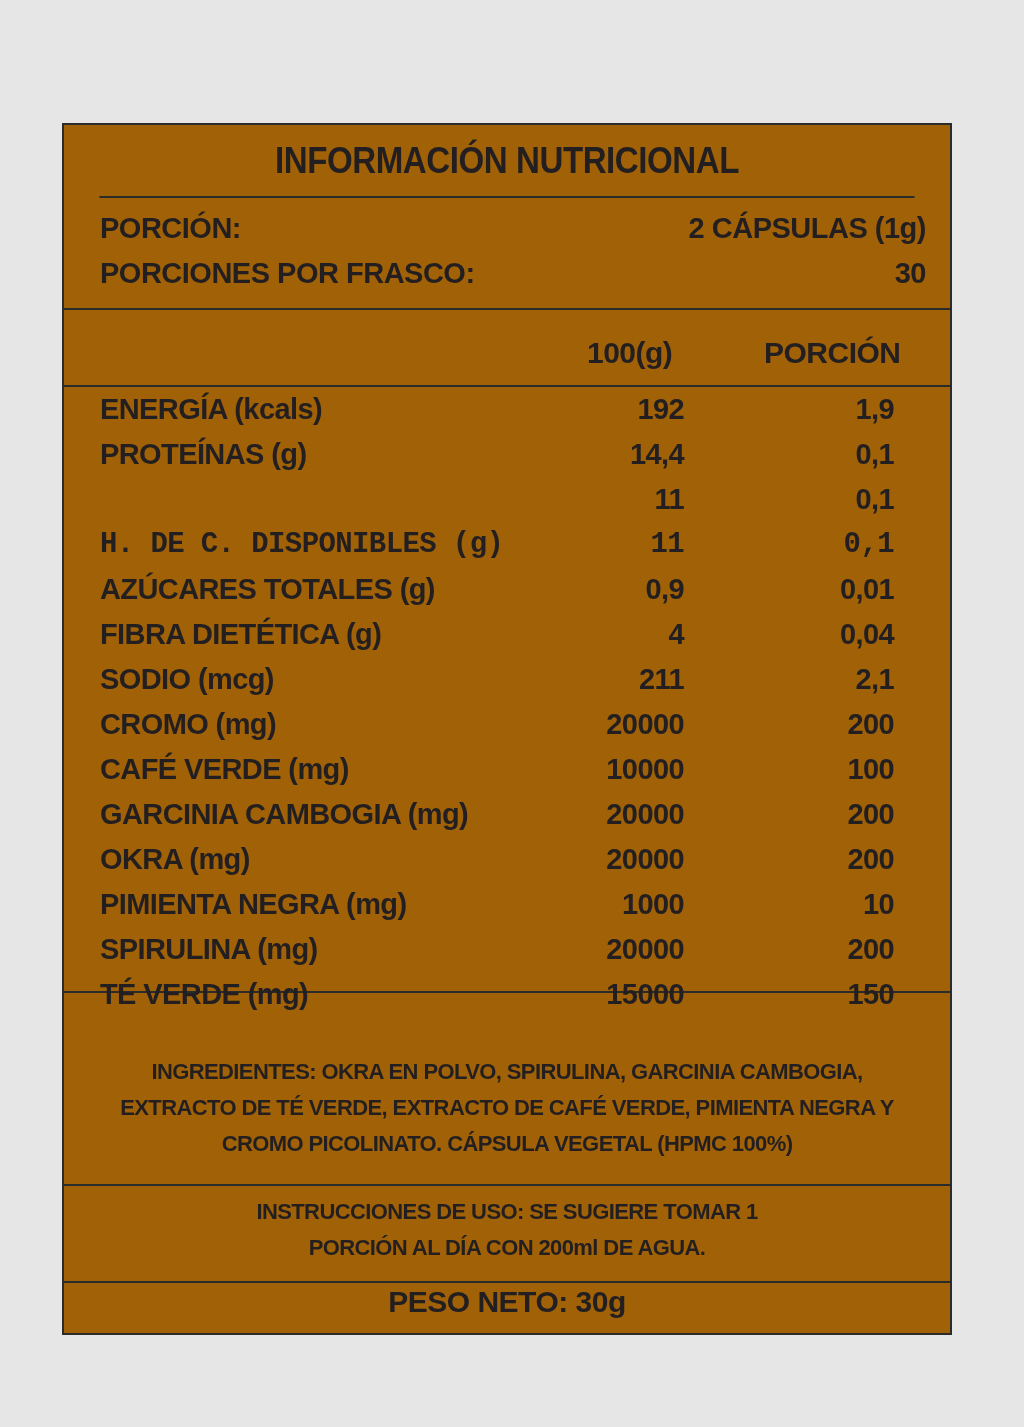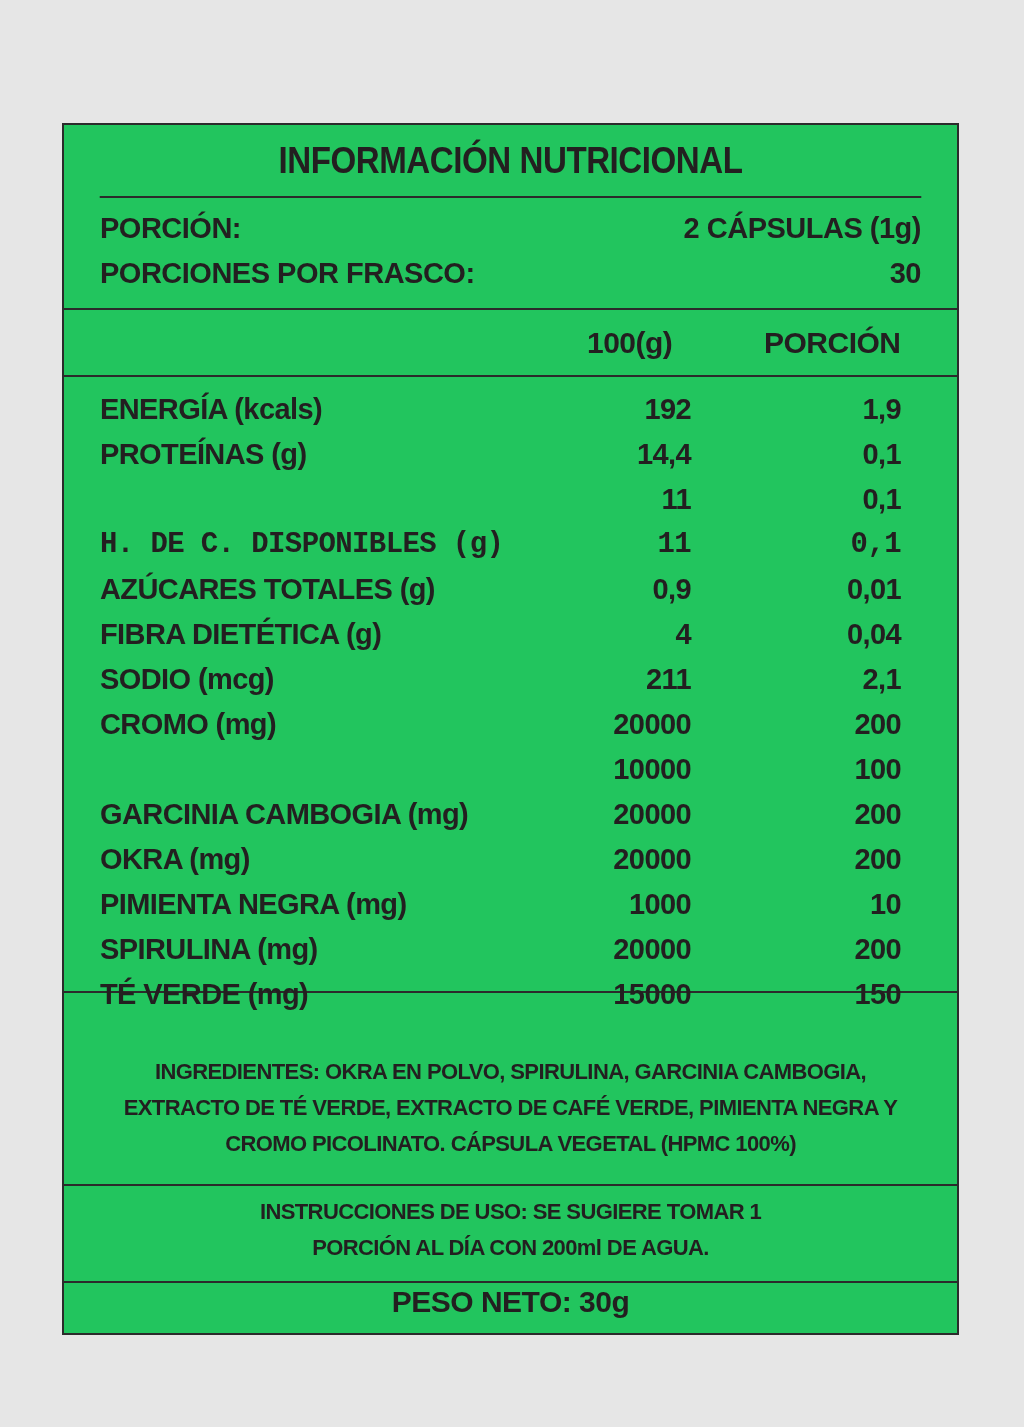--- a/index.html
+++ b/index.html
@@ -8,41 +8,40 @@
     background:#e6e6e6;
     position:relative;
     font-family:"Liberation Sans", "DejaVu Sans", sans-serif;
     color:#231f20;
   }
   .label-box {
     position:absolute;
     left:62px; top:123px;
     width:886px; height:1208px;
     border:2px solid #2b2b2b;
-    background:#22c55e;
-    padding-left:7px;
+    background:#a16207;
   }
   .section {
     position:absolute; left:0; right:0;
     border-bottom:2px solid #2b2b2b;
     box-sizing:border-box;
   }
   .title {
     top:0; height:73px;
     display:flex; align-items:center; justify-content:center;
     font-weight:bold; font-size:36px; letter-spacing:-0.5px;
     transform:scaleX(0.92);
   }
   .serving { top:73px; height:112px; }
   .serving .row {
-    position:absolute; left:36px; right:36px;
+    position:absolute; left:36px; right:24px;
     display:flex; justify-content:space-between;
     font-weight:bold; font-size:29px; letter-spacing:-0.5px;text-align:center;
   }
-  .colhead { top:185px; height:67px; }
+  .colhead { top:195px; height:67px; }
   .colhead span {
     position:absolute; top:16px;
     font-weight:bold; font-size:30px; letter-spacing:-0.5px;
   }
   .nutrients { top:252px; height:616px; }
   .nrow {
     position:absolute; left:36px; right:56px; height:45px;
     font-weight:bold; font-size:29px; letter-spacing:-0.6px;
   }
   .nrow .name { position:absolute; left:0; top:0; white-space:nowrap; }
@@ -120,20 +119,21 @@
       <span class="name">SODIO (mcg)</span>
       <span class="v100">211</span>
       <span class="vpor">2,1</span>
     </div>
     <div class="nrow" style="top:331px;">
       <span class="name">CROMO (mg)</span>
       <span class="v100">20000</span>
       <span class="vpor">200</span>
     </div>
     <div class="nrow" style="top:376px;">
+      <span class="name">CAFÉ VERDE (mg)</span>
       <span class="v100">10000</span>
       <span class="vpor">100</span>
     </div>
     <div class="nrow" style="top:421px;">
       <span class="name">GARCINIA CAMBOGIA (mg)</span>
       <span class="v100">20000</span>
       <span class="vpor">200</span>
     </div>
     <div class="nrow" style="top:466px;">
       <span class="name">OKRA (mg)</span>

